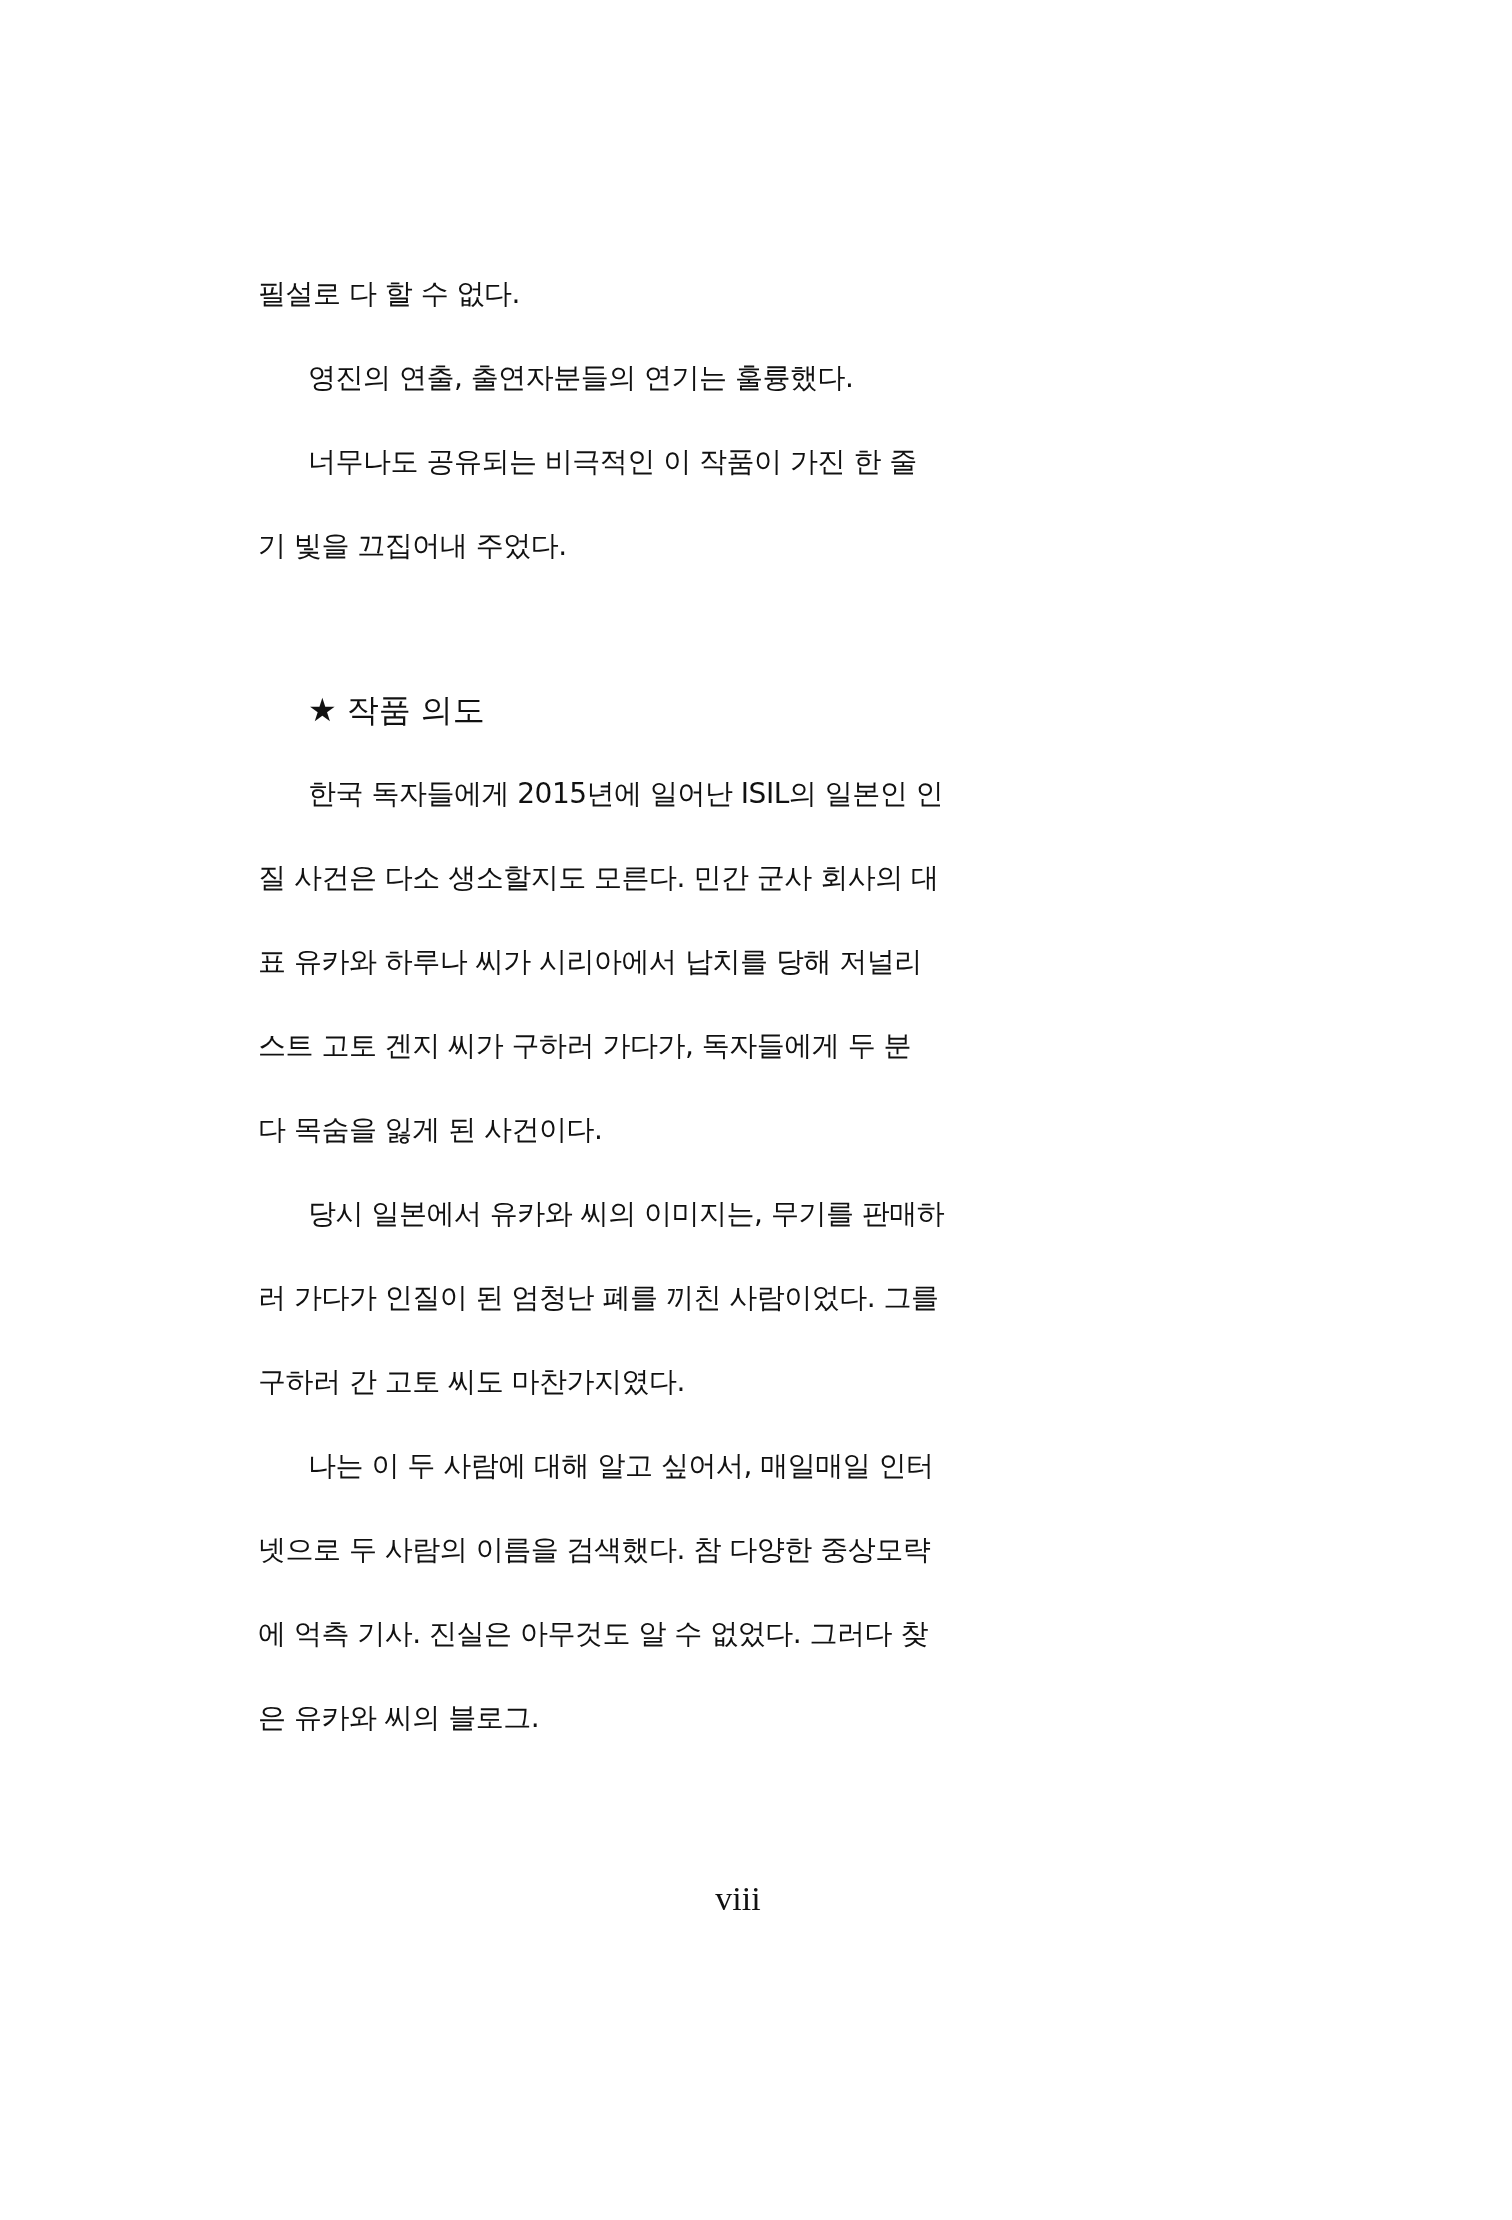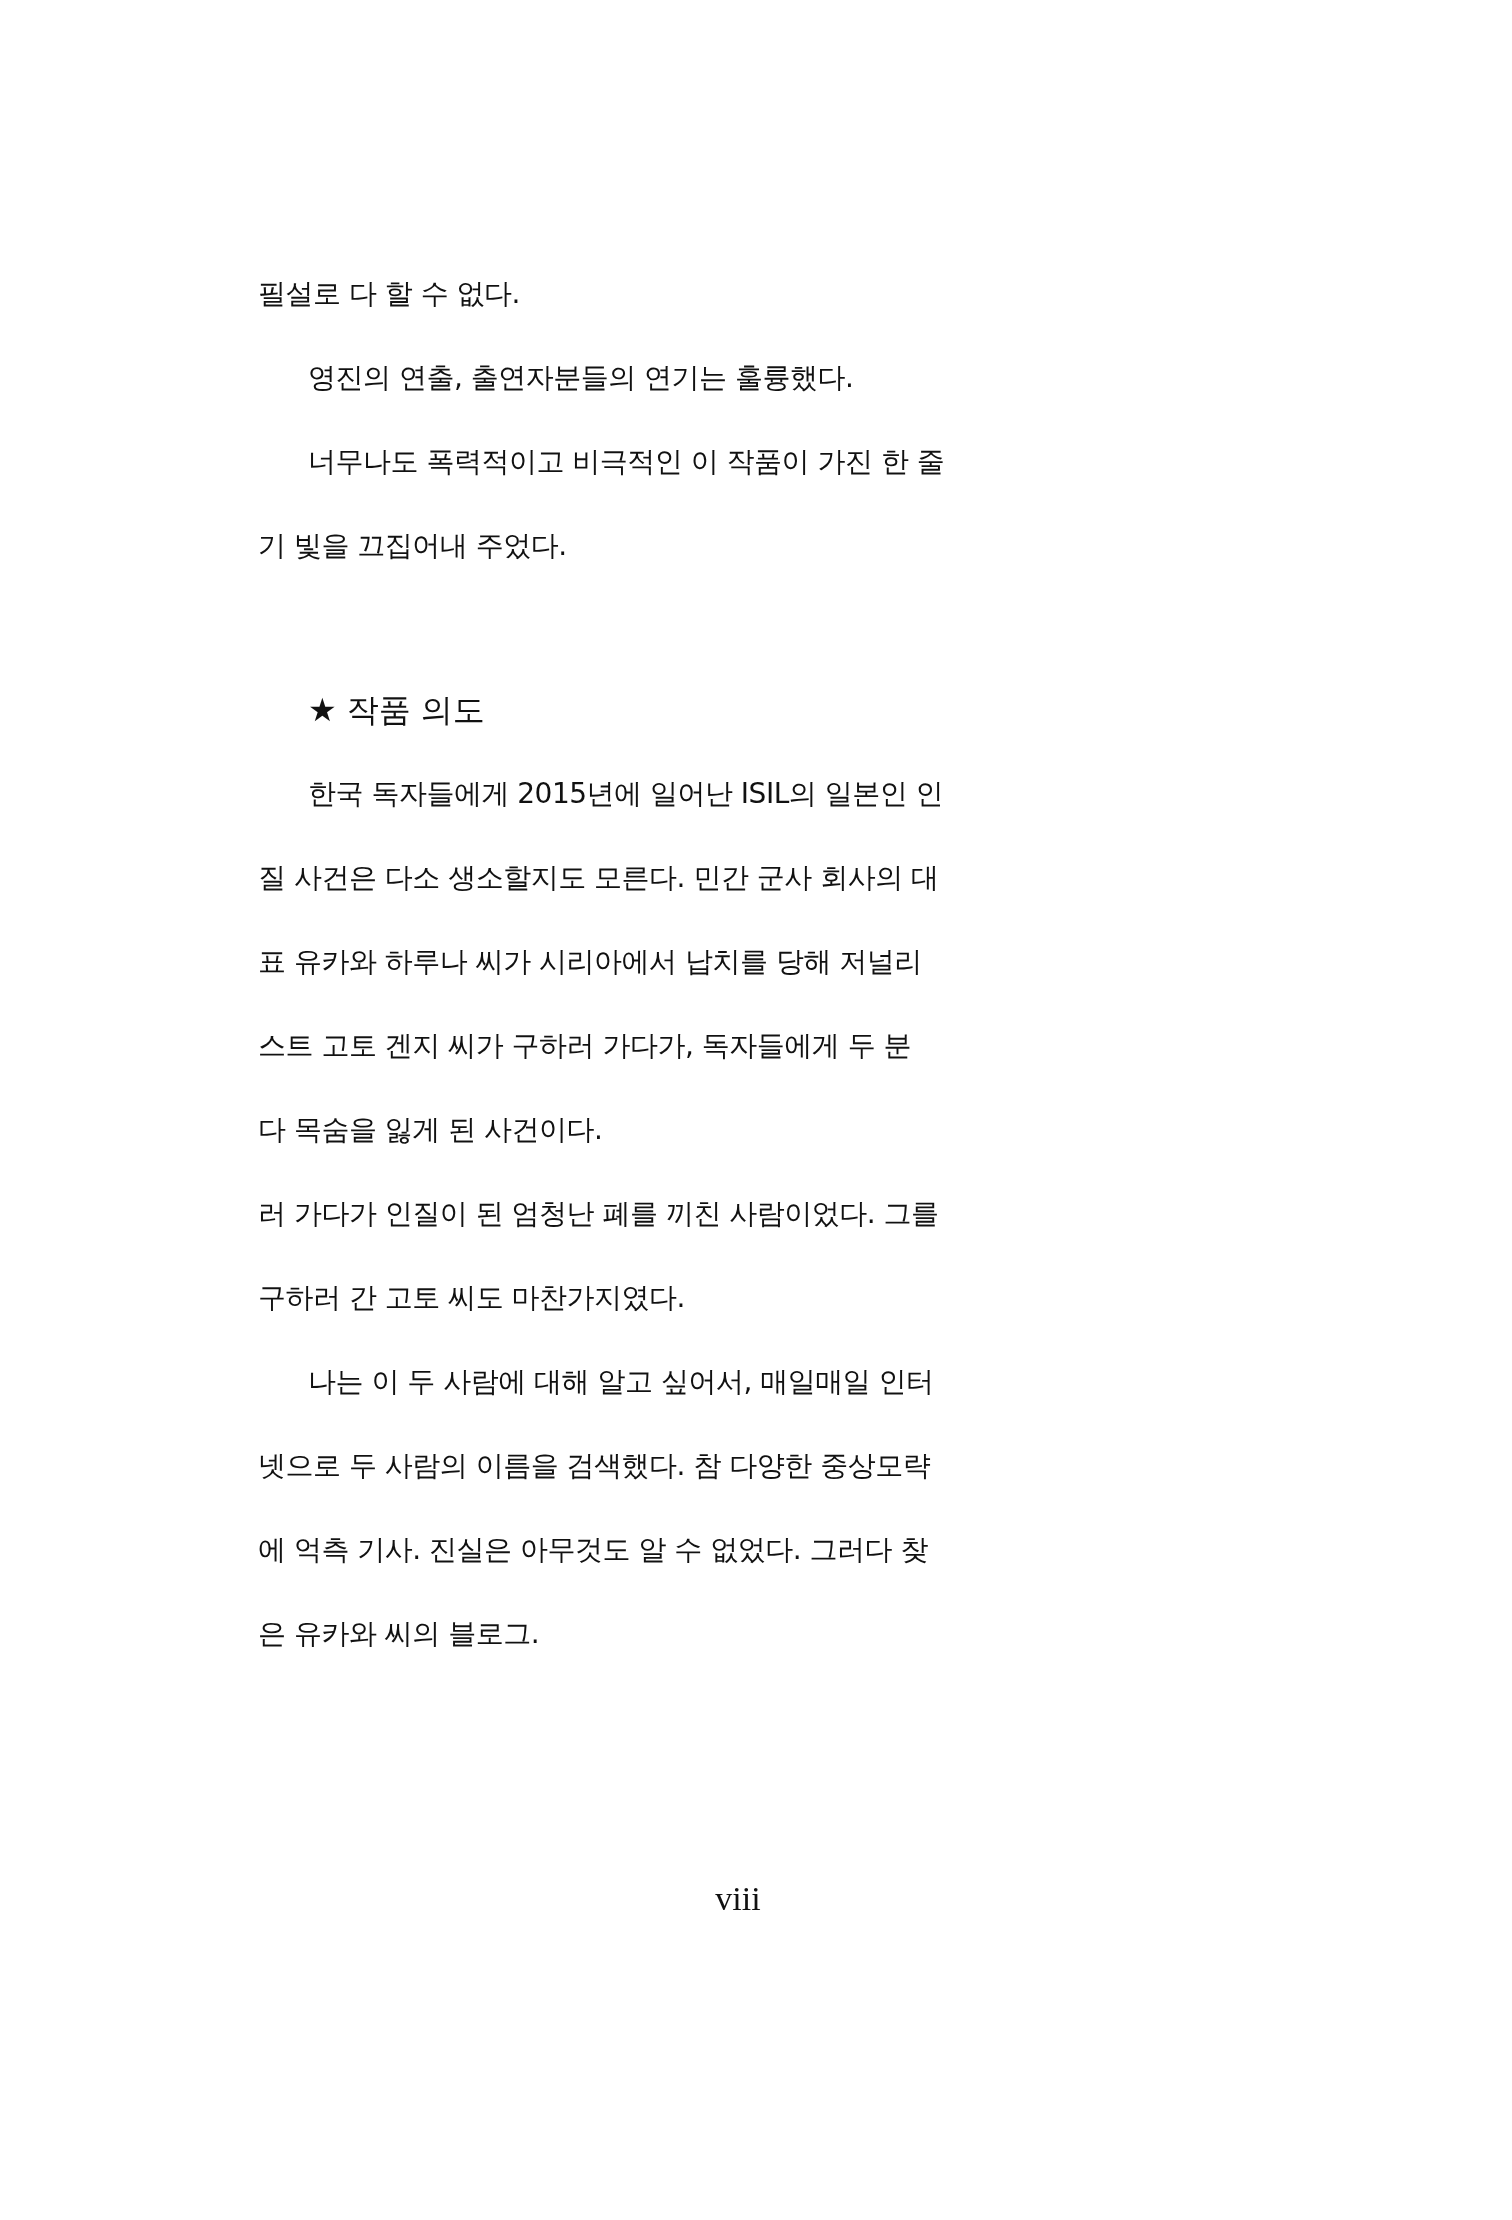--- a/index.html
+++ b/index.html
@@ -55,38 +55,39 @@
 
 <div class="page">
 
   <div>
     <div class="line">필설로 다 할 수 없다.</div>
   </div>
   <div>
     <div class="line indent">영진의 연출, 출연자분들의 연기는 훌륭했다.</div>
   </div>
   <div>
-    <div class="line indent">너무나도 폭력적이고 비극적인 이 작품이 가진 한 줄</div>
+    <div class="line indent">너무나도 공유되는 비극적인 이 작품이 가진 한 줄</div>
     <div class="line">기 빛을 끄집어내 주었다.</div>
   </div>
 
   <div class="gap"></div>
 
   <div class="heading">
     <span class="star">★</span><span>작품 의도</span>
   </div>
 
   <div>
     <div class="line indent">한국 독자들에게 2015년에 일어난 ISIL의 일본인 인</div>
     <div class="line">질 사건은 다소 생소할지도 모른다. 민간 군사 회사의 대</div>
     <div class="line">표 유카와 하루나 씨가 시리아에서 납치를 당해 저널리</div>
     <div class="line">스트 고토 겐지 씨가 구하러 가다가, 독자들에게 두 분</div>
     <div class="line">다 목숨을 잃게 된 사건이다.</div>
   </div>
   <div>
+    <div class="line indent">당시 일본에서 유카와 씨의 이미지는, 무기를 판매하</div>
     <div class="line">러 가다가 인질이 된 엄청난 폐를 끼친 사람이었다. 그를</div>
     <div class="line">구하러 간 고토 씨도 마찬가지였다.</div>
   </div>
   <div>
     <div class="line indent">나는 이 두 사람에 대해 알고 싶어서, 매일매일 인터</div>
     <div class="line">넷으로 두 사람의 이름을 검색했다. 참 다양한 중상모략</div>
     <div class="line">에 억측 기사. 진실은 아무것도 알 수 없었다. 그러다 찾</div>
     <div class="line">은 유카와 씨의 블로그.</div>
   </div>
 </div>

